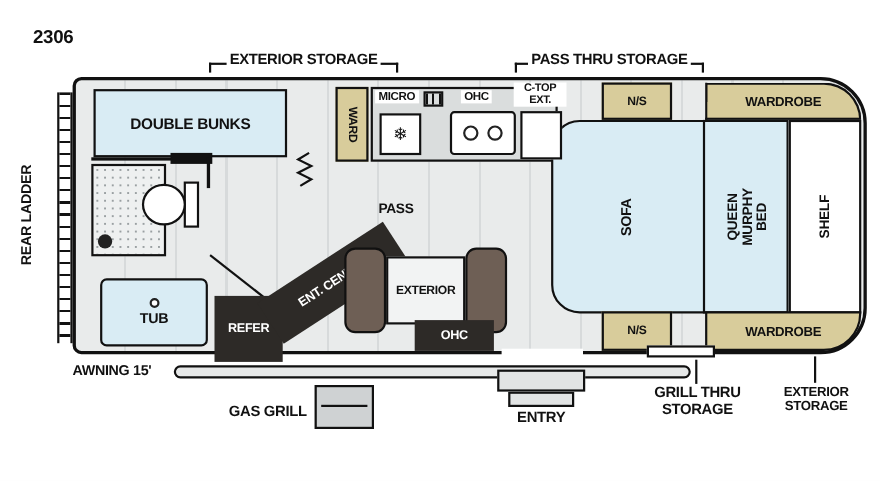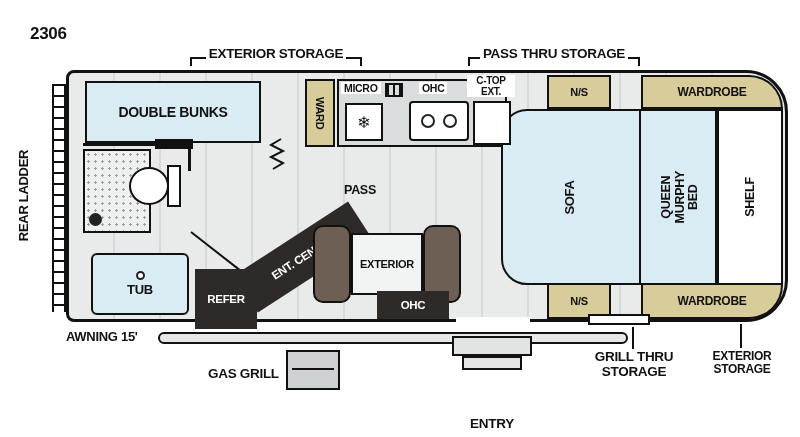--- a/index.html
+++ b/index.html
@@ -145,21 +145,21 @@
   <div class="abs lbl" style="left:66px;top:329px;font-size:13px;">AWNING 15'</div>
   <div class="abs box" style="left:158px;top:332px;width:470px;height:12px;background:#e6e8e8;border-radius:6px;"></div>
 
   <div class="abs lbl" style="left:208px;top:366px;font-size:13.5px;">GAS GRILL</div>
   <div class="abs box" style="left:286px;top:350px;width:54px;height:40px;background:#cfd2d3;">
     <div style="position:absolute;left:4px;right:4px;top:16px;height:2px;background:#111;"></div>
   </div>
 
   <div class="abs box" style="left:452px;top:336px;width:80px;height:20px;background:#e2e4e4;"></div>
   <div class="abs box" style="left:462px;top:356px;width:60px;height:14px;background:#e2e4e4;"></div>
-  <div class="abs lbl" style="left:452px;top:372px;width:80px;text-align:center;font-size:13.5px;margin-top:44px;">ENTRY</div>
+  <div class="abs lbl" style="left:452px;top:372px;width:80px;text-align:center;font-size:13.5px;">ENTRY</div>
 
   <div class="abs" style="left:632px;top:327px;width:2px;height:22px;background:#111;"></div>
   <div class="abs lbl pre" style="left:580px;top:350px;width:108px;font-size:13.5px;">GRILL THRU
 STORAGE</div>
   <div class="abs" style="left:740px;top:324px;width:2px;height:24px;background:#111;"></div>
   <div class="abs lbl pre" style="left:690px;top:350px;width:104px;font-size:12px;">EXTERIOR
 STORAGE</div>
 
 </div>
 

